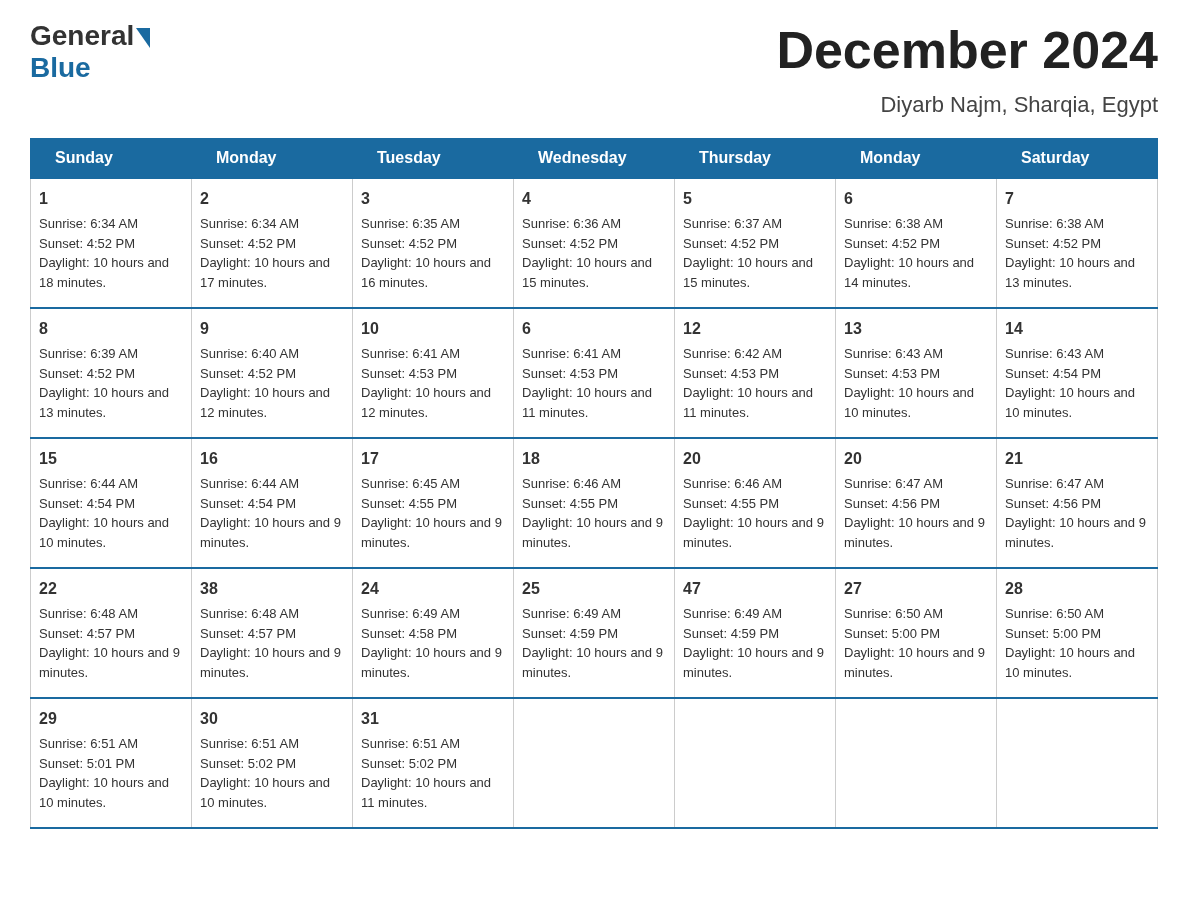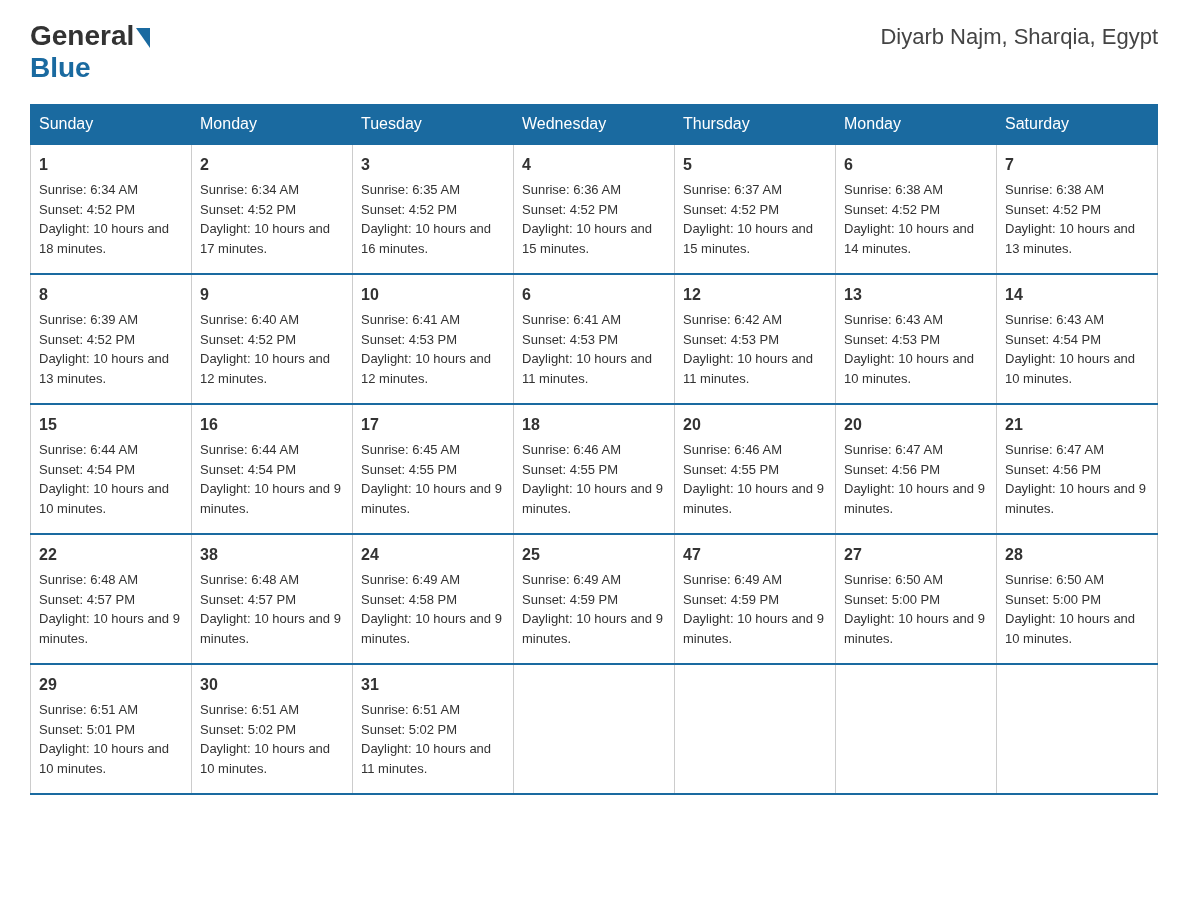--- a/index.html
+++ b/index.html
@@ -49,33 +49,33 @@
       text-align: right;
     }
     .month-title {
       font-size: 52px;
       font-weight: bold;
       color: #222;
     }
     .location {
       font-size: 22px;
       color: #444;
-      margin-top: 4px;
+      margin-top: 12px;
     }
     .calendar {
       width: 100%;
       border-collapse: collapse;
       border: 1px solid #999;
     }
     .calendar th {
       background: #1a6aa0;
       color: #fff;
-      padding: 10px 8px;
+      padding: 10px 24px;
       font-size: 16px;
-      font-weight: normal;
+      font-weight: bold;
       text-align: left;
       border: 1px solid #1a6aa0;
     }
     .calendar td {
       vertical-align: top;
       padding: 8px;
       border: 1px solid #ccc;
       width: 14.28%;
       min-height: 110px;
       height: 130px;
@@ -101,20 +101,21 @@
 
 <div class="header">
   <div class="logo">
     <div class="logo-top">
       <span class="logo-general">General</span>
       <div class="logo-arrow"></div>
     </div>
     <span class="logo-blue">Blue</span>
   </div>
   <div class="title-section">
+    <div class="month-title">December 2024</div>
     <div class="location">Diyarb Najm, Sharqia, Egypt</div>
   </div>
 </div>
 
 <table class="calendar">
   <thead>
     <tr>
     <th>Sunday</th>
         <th>Monday</th>
         <th>Tuesday</th>

